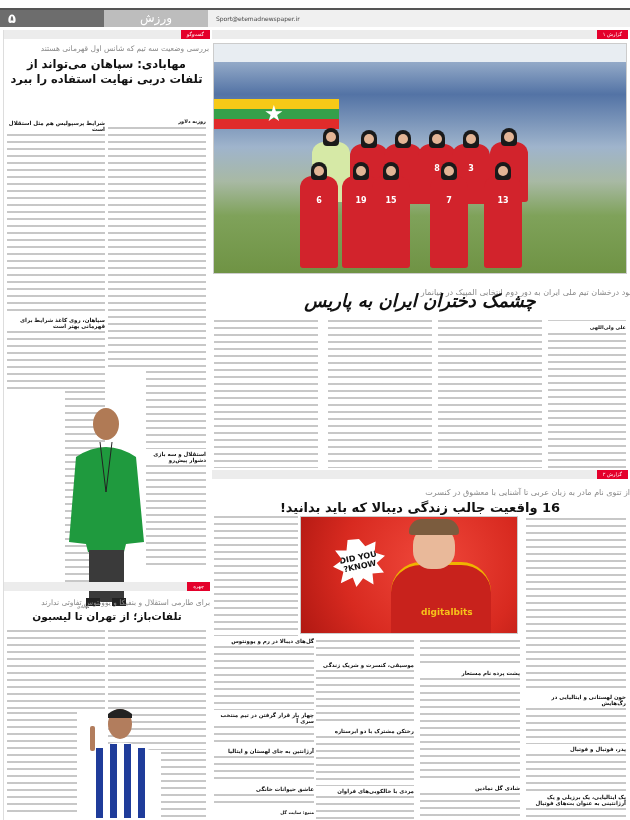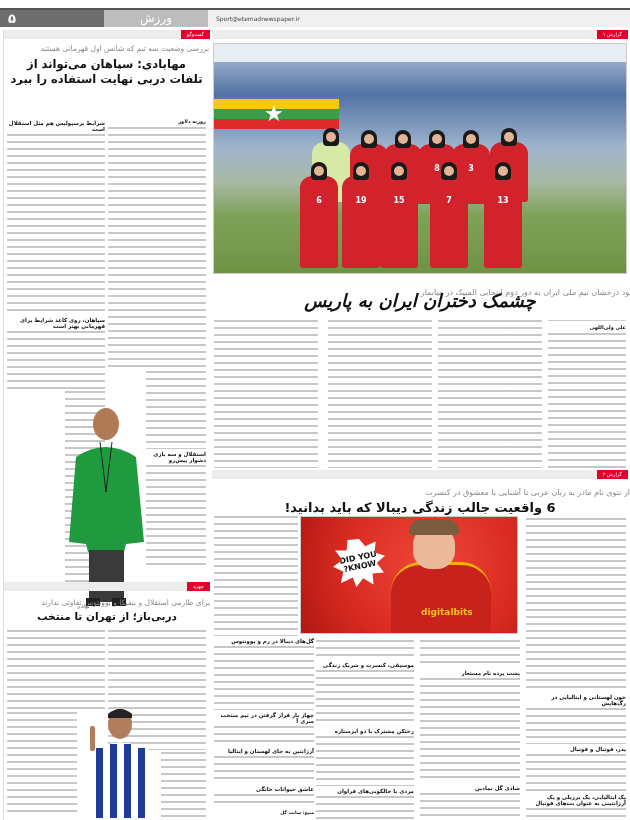--- a/index.html
+++ b/index.html
@@ -86,21 +86,21 @@
       <rect x="48" y="196" width="14" height="8" fill="#222"></rect>
     </svg>
   </div>
   <div style="position:absolute;left:73px;top:574px;font-size:4px;color:#555;">مهابادی</div>
 
   <div class="sec-bar" style="left:0;top:552px;width:206px;">
     <div class="sec-tag">چهره</div>
   </div>
   <div style="position:absolute;top:568px;left:0;width:206px;">
     <div class="kicker" style="margin-top:0;font-size:7.5px;">برای طارمی استقلال و بنفیکا و یوونتوس تفاوتی ندارند</div>
-    <div class="headline" style="font-size:10.5px;margin-top:3px;">دربی‌باز؛ از تهران تا منتخب</div>
+    <div class="headline" style="font-size:10.5px;margin-top:3px;">تلفات‌باز؛ از تهران تا لیسبون</div>
   </div>
   <div class="lines" style="position:absolute;right:3px;top:600px;width:98px;height:120px;"></div>
   <div class="lines" style="position:absolute;right:3px;top:722px;width:45px;height:65px;"></div>
   <div class="lines" style="position:absolute;left:3px;top:600px;width:98px;height:80px;"></div>
   <div class="lines" style="position:absolute;left:3px;top:682px;width:70px;height:105px;"></div>
 
   <div class="photo-ali">
     <svg width="74" height="112" viewBox="0 0 74 112">
       <ellipse cx="38" cy="18" rx="12" ry="15" fill="#b27d5d"></ellipse>
       <path d="M26 8 Q38 -2 50 8 L50 12 L26 12 Z" fill="#222"></path>
@@ -160,21 +160,21 @@
     <div class="player" style="left:86px;top:132px;height:92px;">
         <div class="head"></div>
         <div class="face"></div>
         <div class="num">6</div>
       </div>
     <div class="player" style="left:128px;top:132px;height:92px;padding-left:25px;">
         <div class="head"></div>
         <div class="face"></div>
         <div class="num">19</div>
       </div>
-    <div class="player" style="left:166px;top:132px;height:92px;">
+    <div class="player" style="left:158px;top:132px;height:92px;">
         <div class="head"></div>
         <div class="face"></div>
         <div class="num">15</div>
       </div>
     <div class="player" style="left:216px;top:132px;height:92px;">
         <div class="head"></div>
         <div class="face"></div>
         <div class="num">7</div>
       </div>
     <div class="player" style="left:270px;top:132px;height:92px;">
@@ -192,21 +192,21 @@
     <div class="lines" style="height:138px;margin-top:3px;"></div>
   </div>
   <div class="lines" style="position:absolute;right:86px;top:290px;width:104px;height:148px;"></div>
   <div class="lines" style="position:absolute;right:196px;top:290px;width:104px;height:148px;"></div>
   <div class="lines" style="position:absolute;left:2px;top:290px;width:104px;height:148px;"></div>
 
   <div class="sec-bar" style="left:0;top:440px;width:416px;">
     <div class="sec-tag">گزارش ۲</div>
   </div>
   <div class="kicker" style="position:absolute;top:456px;left:0;width:416px;margin:2px;font-size:8px;">از تتوی نام مادر به زبان عربی تا آشنایی با معشوق در کنسرت</div>
-  <div class="headline" style="position:absolute;top:470px;left:0;width:416px;font-size:13px;">6 واقعیت جالب زندگی دیبالا که باید بدانید!</div>
+  <div class="headline" style="position:absolute;top:470px;left:0;width:416px;font-size:13px;">16 واقعیت جالب زندگی دیبالا که باید بدانید!</div>
 
   <div class="photo-dybala">
     <div class="dy-body"></div>
     <div class="dy-head"></div>
     <div class="dy-hair"></div>
     <div class="bubble">
         <span>DID YOU KNOW?</span>
       </div>
     <div class="dy-sponsor">digitalbits</div>
   </div>

